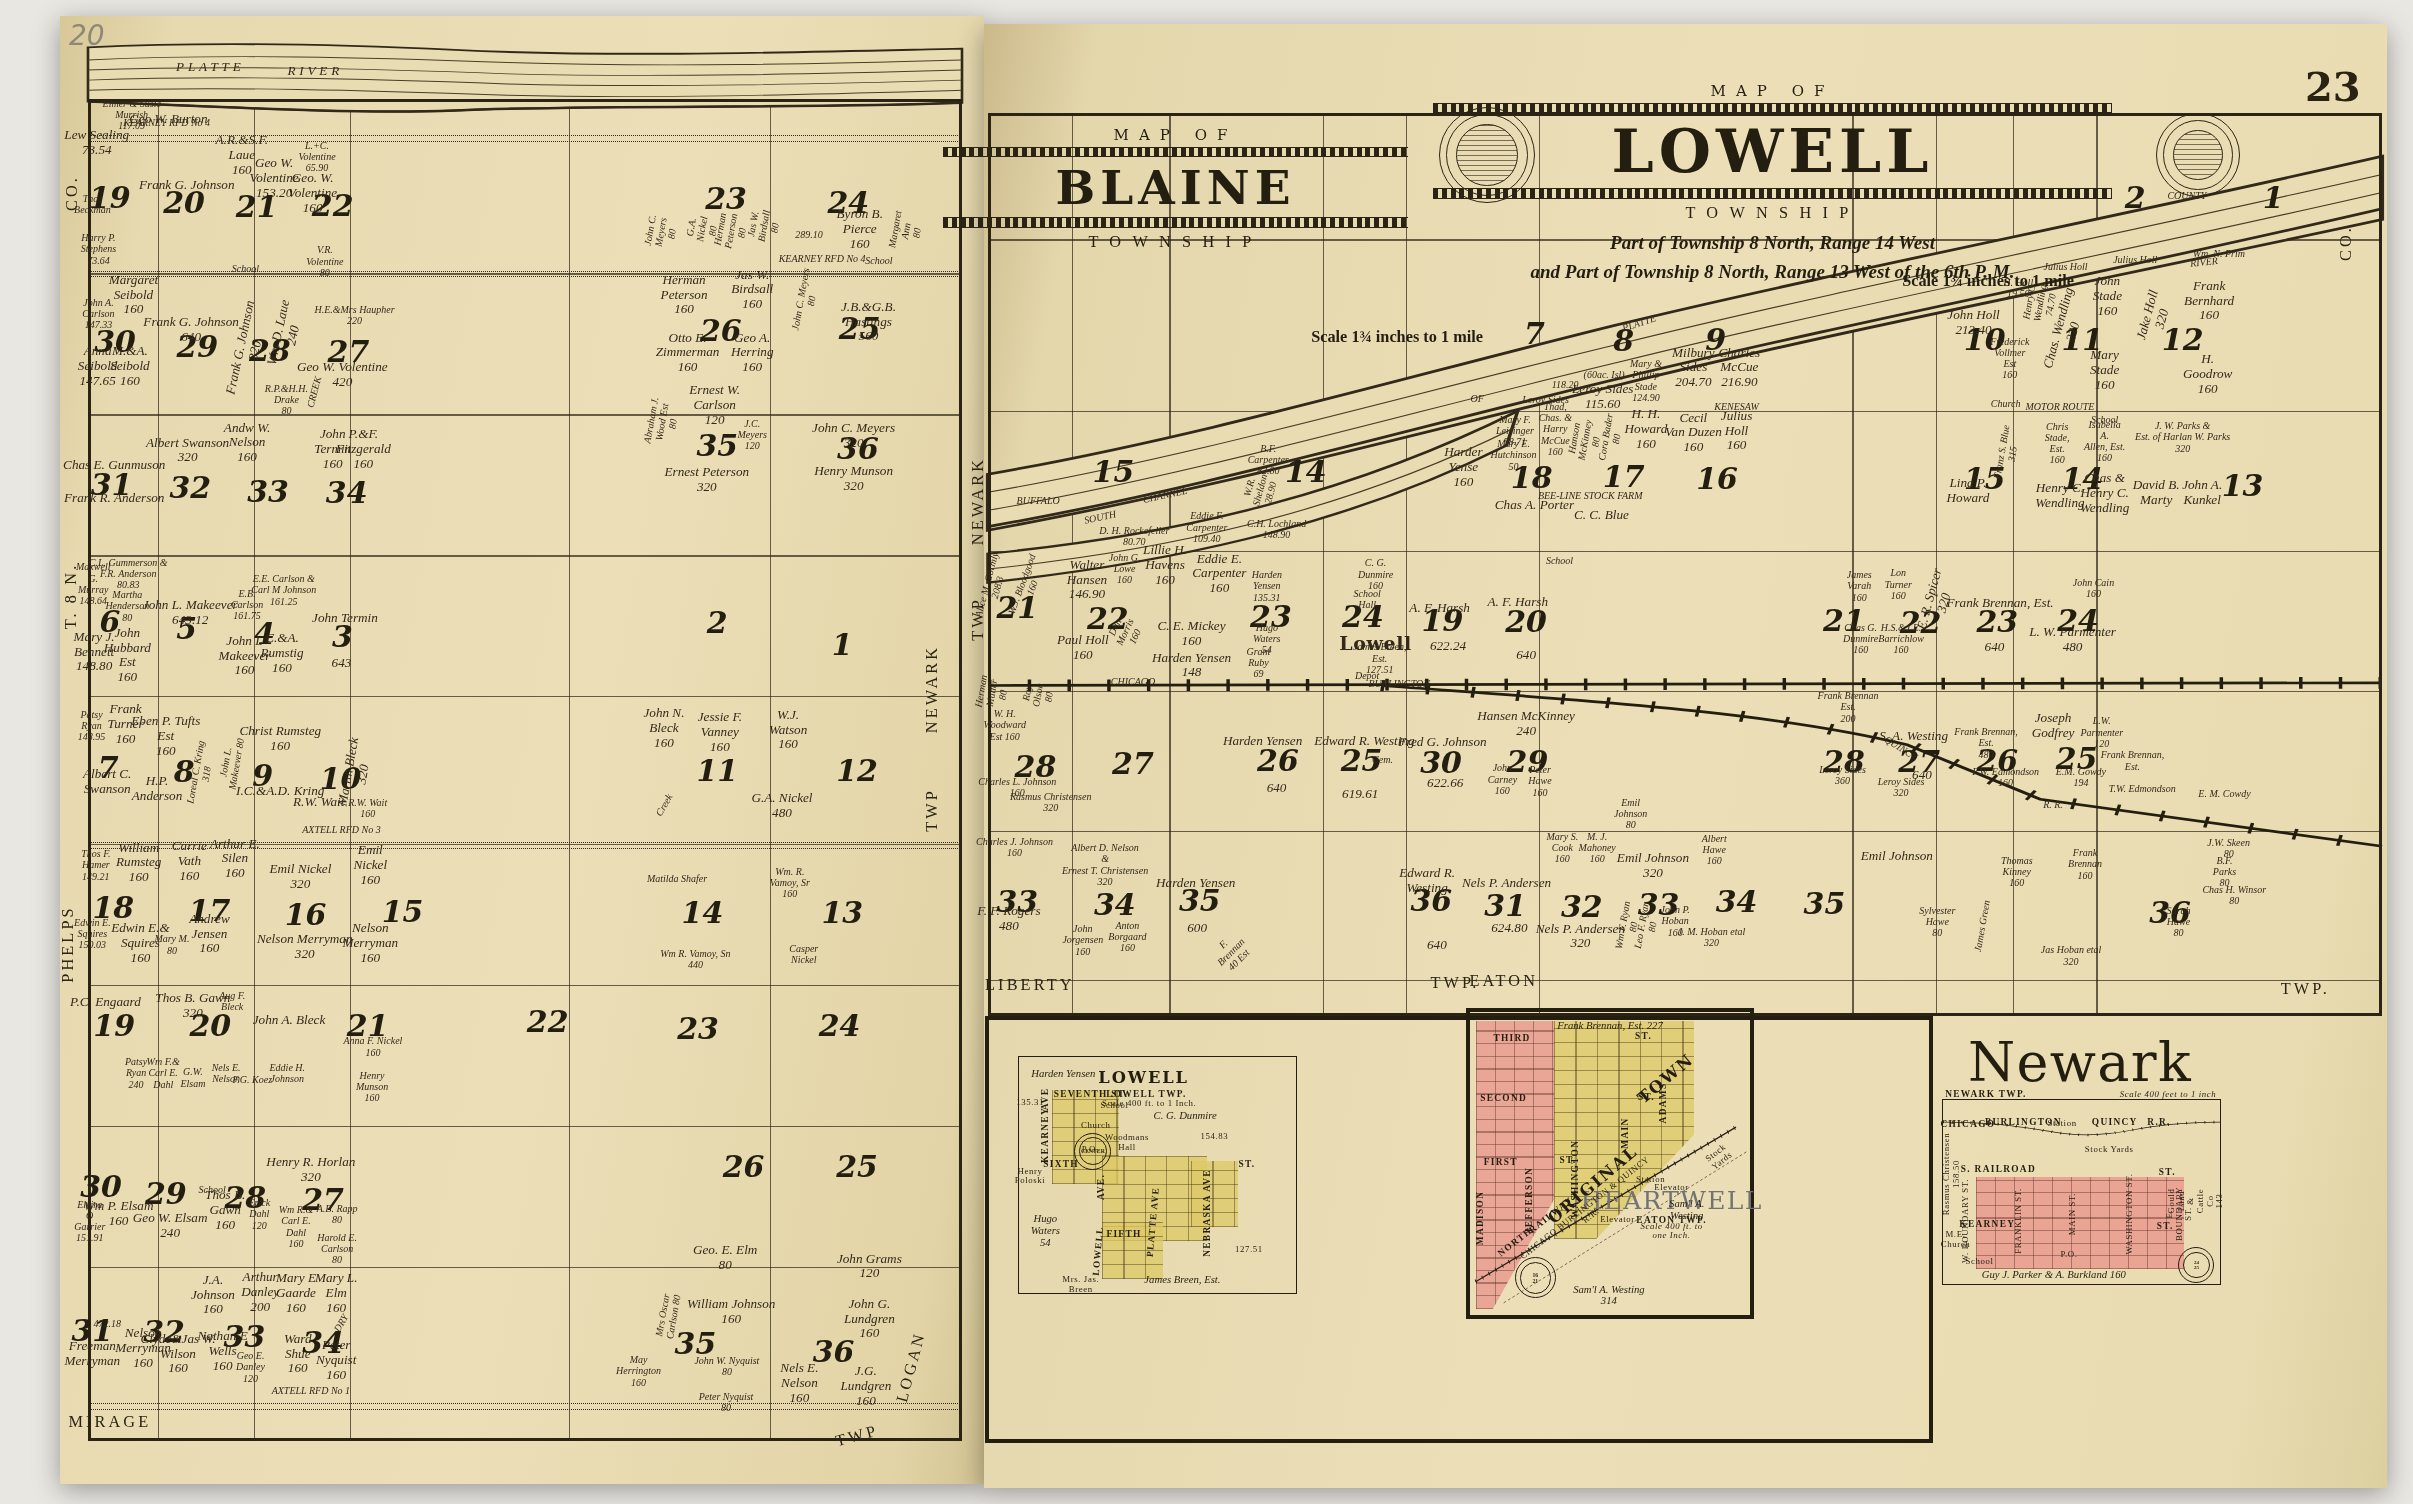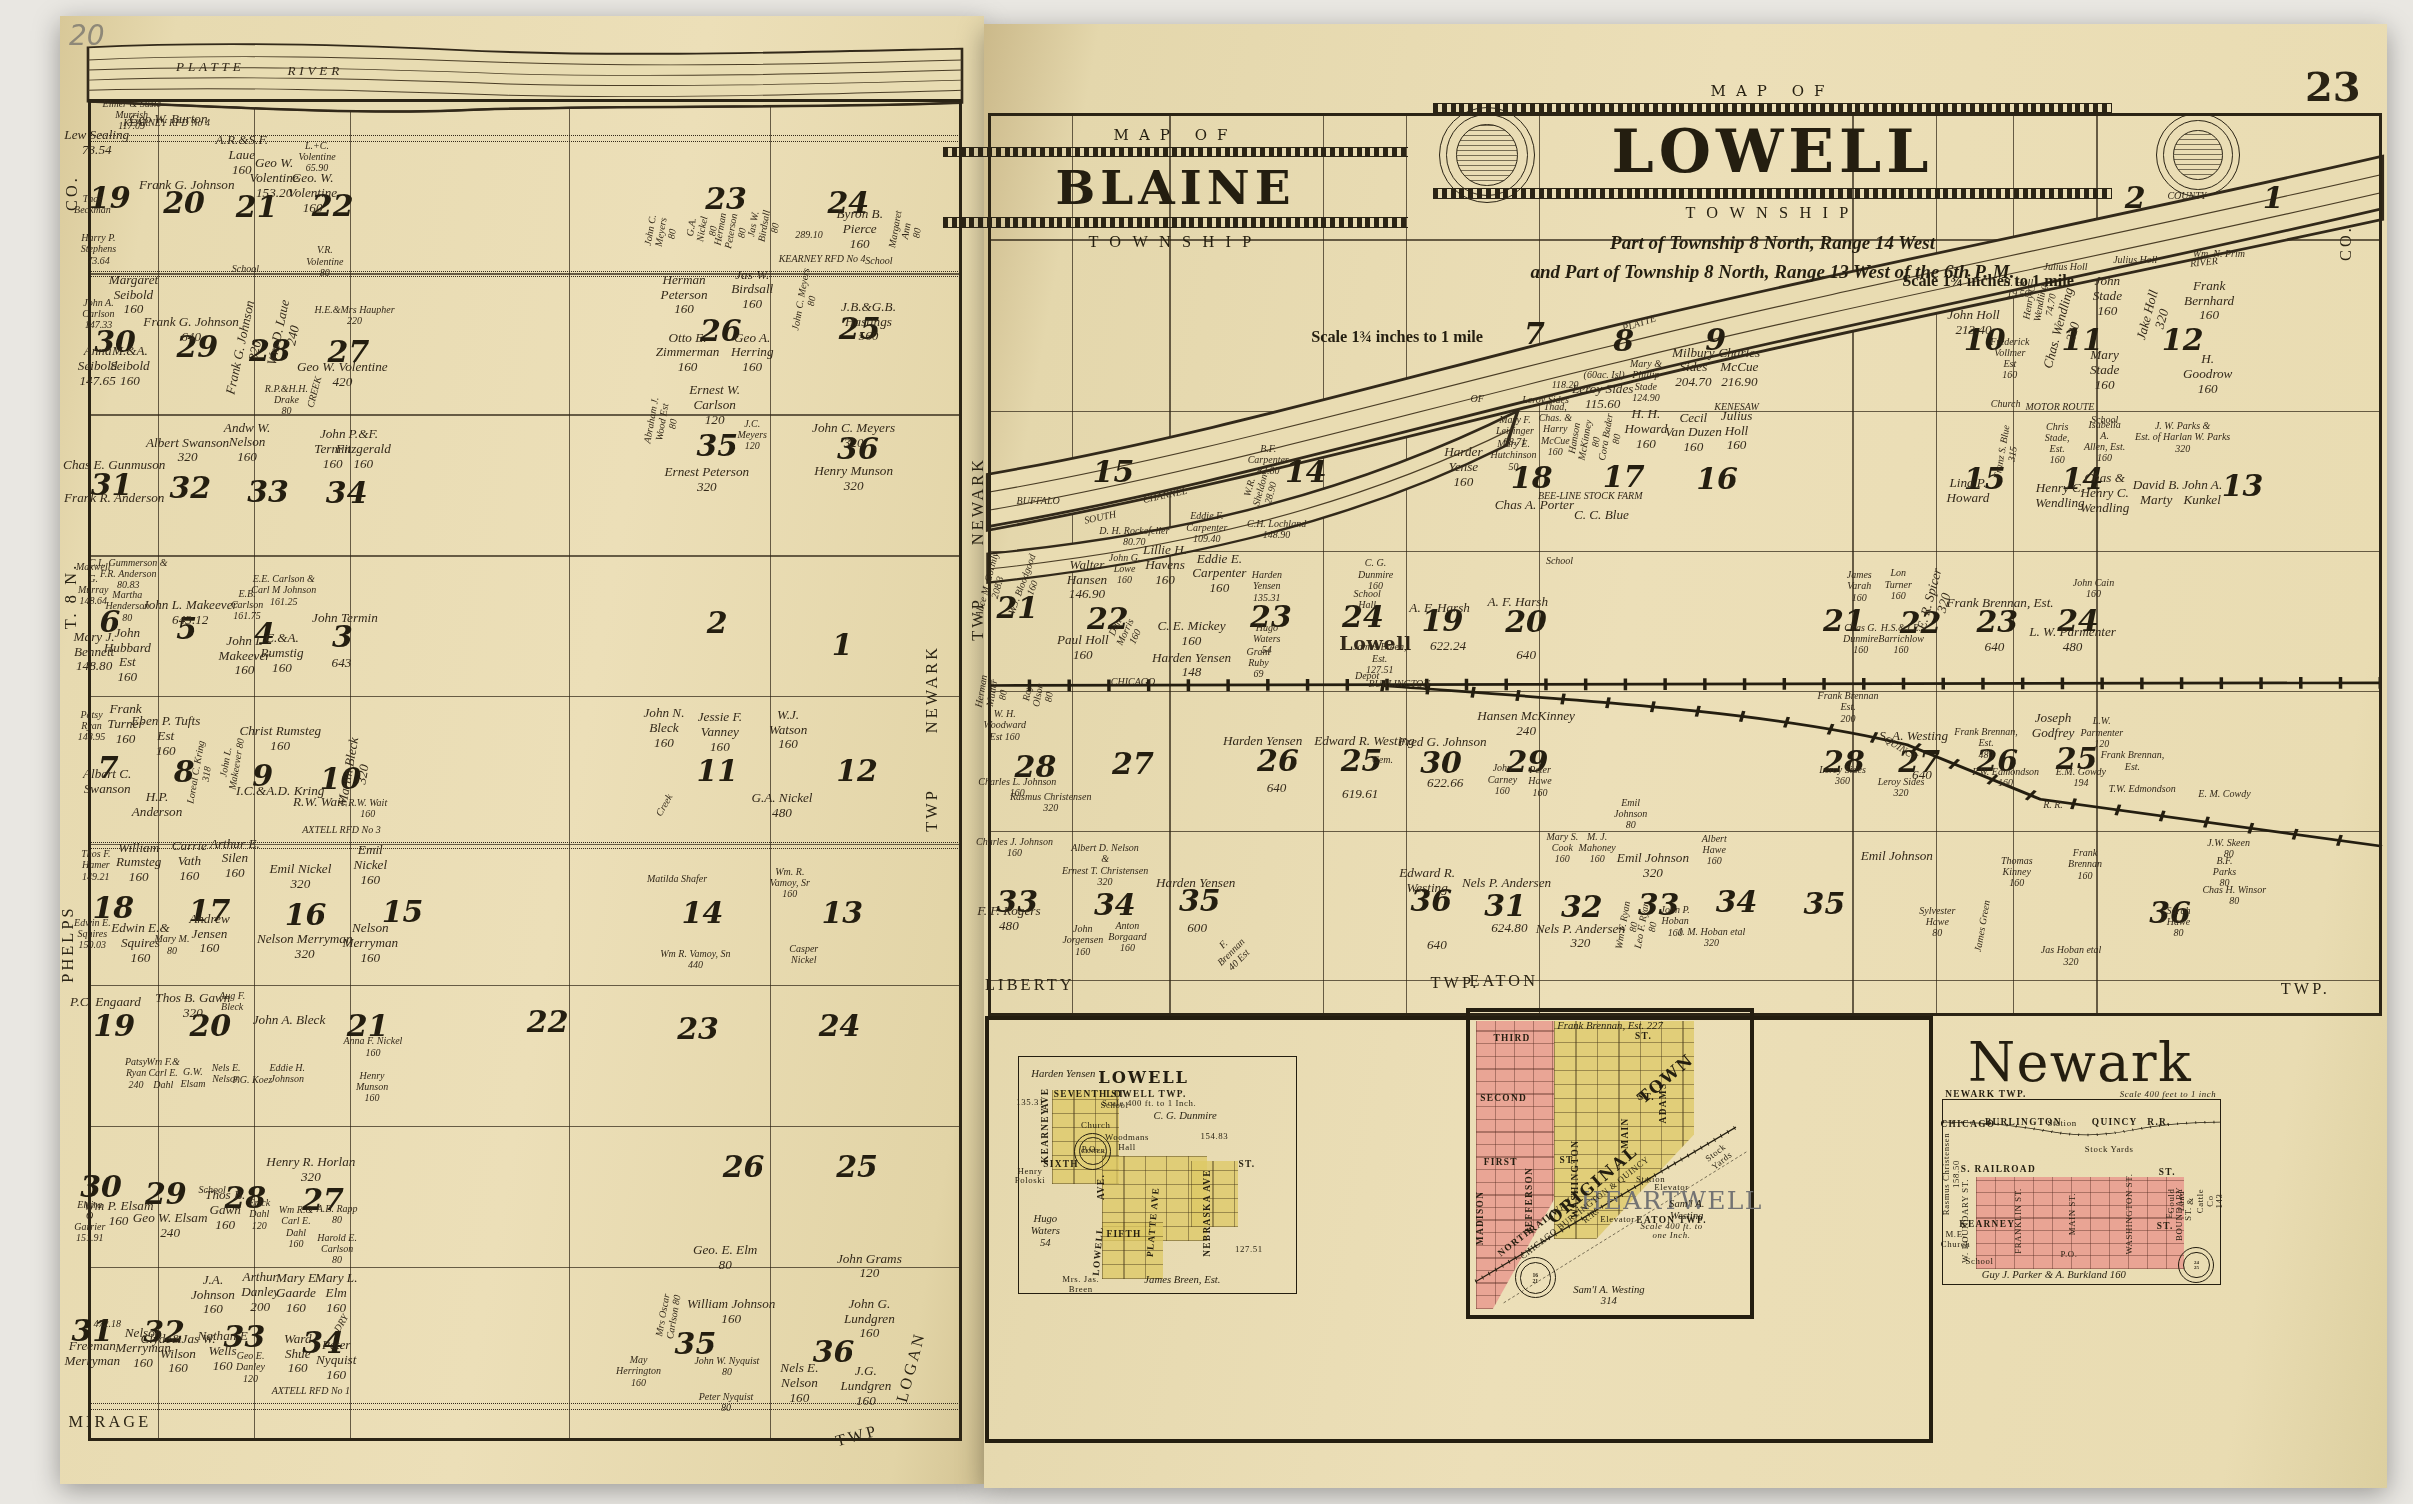--- a/index.html
+++ b/index.html
@@ -344,21 +344,21 @@
       <span class="maplab s0" style="left: 4.3%; top: 46.6%;">Frank
 Turner
 160</span>
       <span class="maplab s0" style="left: 8.9%; top: 47.5%;">Eben P. Tufts
 Est
 160</span>
       <span class="maplab s0" style="left: 22%; top: 47.7%;">Christ Rumsteg
 160</span>
       <span class="maplab s0" style="left: 2.2%; top: 50.9%;">Albert C.
 Swanson</span>
-      <span class="maplab s0" style="left: 7.9%; top: 51.4%; margin-top: 16px;">H.P.
+      <span class="maplab s0" style="left: 7.9%; top: 51.4%;">H.P.
 Anderson</span>
       <span class="maplab s1" style="left: 12.9%; top: 50.2%; transform: translate(-50%, -50%) rotate(-80deg);">Loreal C. Kring
 318</span>
       <span class="maplab s1" style="left: 16.4%; top: 49.5%; transform: translate(-50%, -50%) rotate(-80deg);">John L.
 Makeever 80</span>
       <span class="maplab s0" style="left: 22%; top: 51.6%;">I.C.&amp;A.D. Kring</span>
       <span class="maplab s0" style="left: 26.4%; top: 52.4%;">R.W. Wait</span>
       <span class="maplab s0" style="left: 30.7%; top: 50.2%; transform: translate(-50%, -50%) rotate(-80deg);">Martin Bleck
 320</span>
       <span class="maplab s0" style="left: 65.9%; top: 46.9%;">John N.

